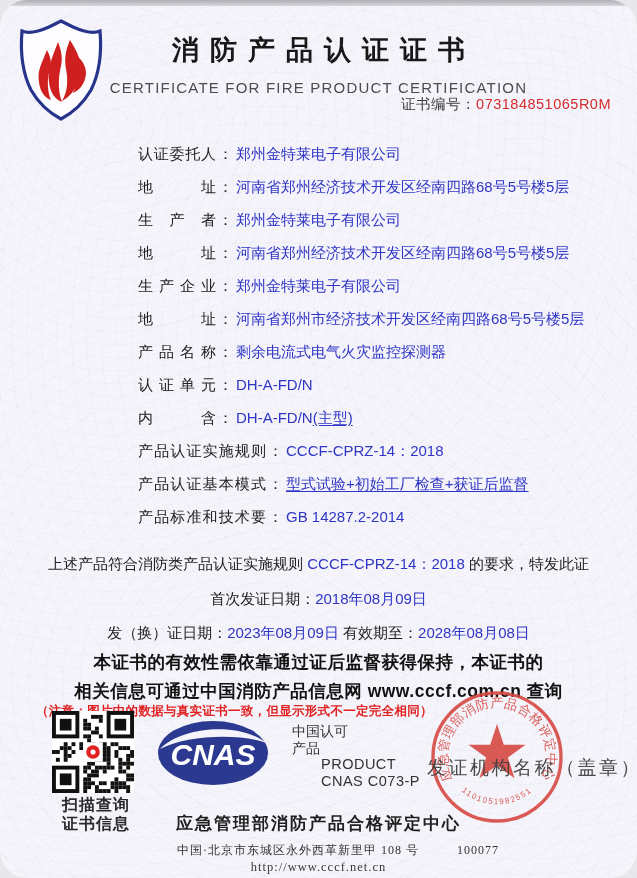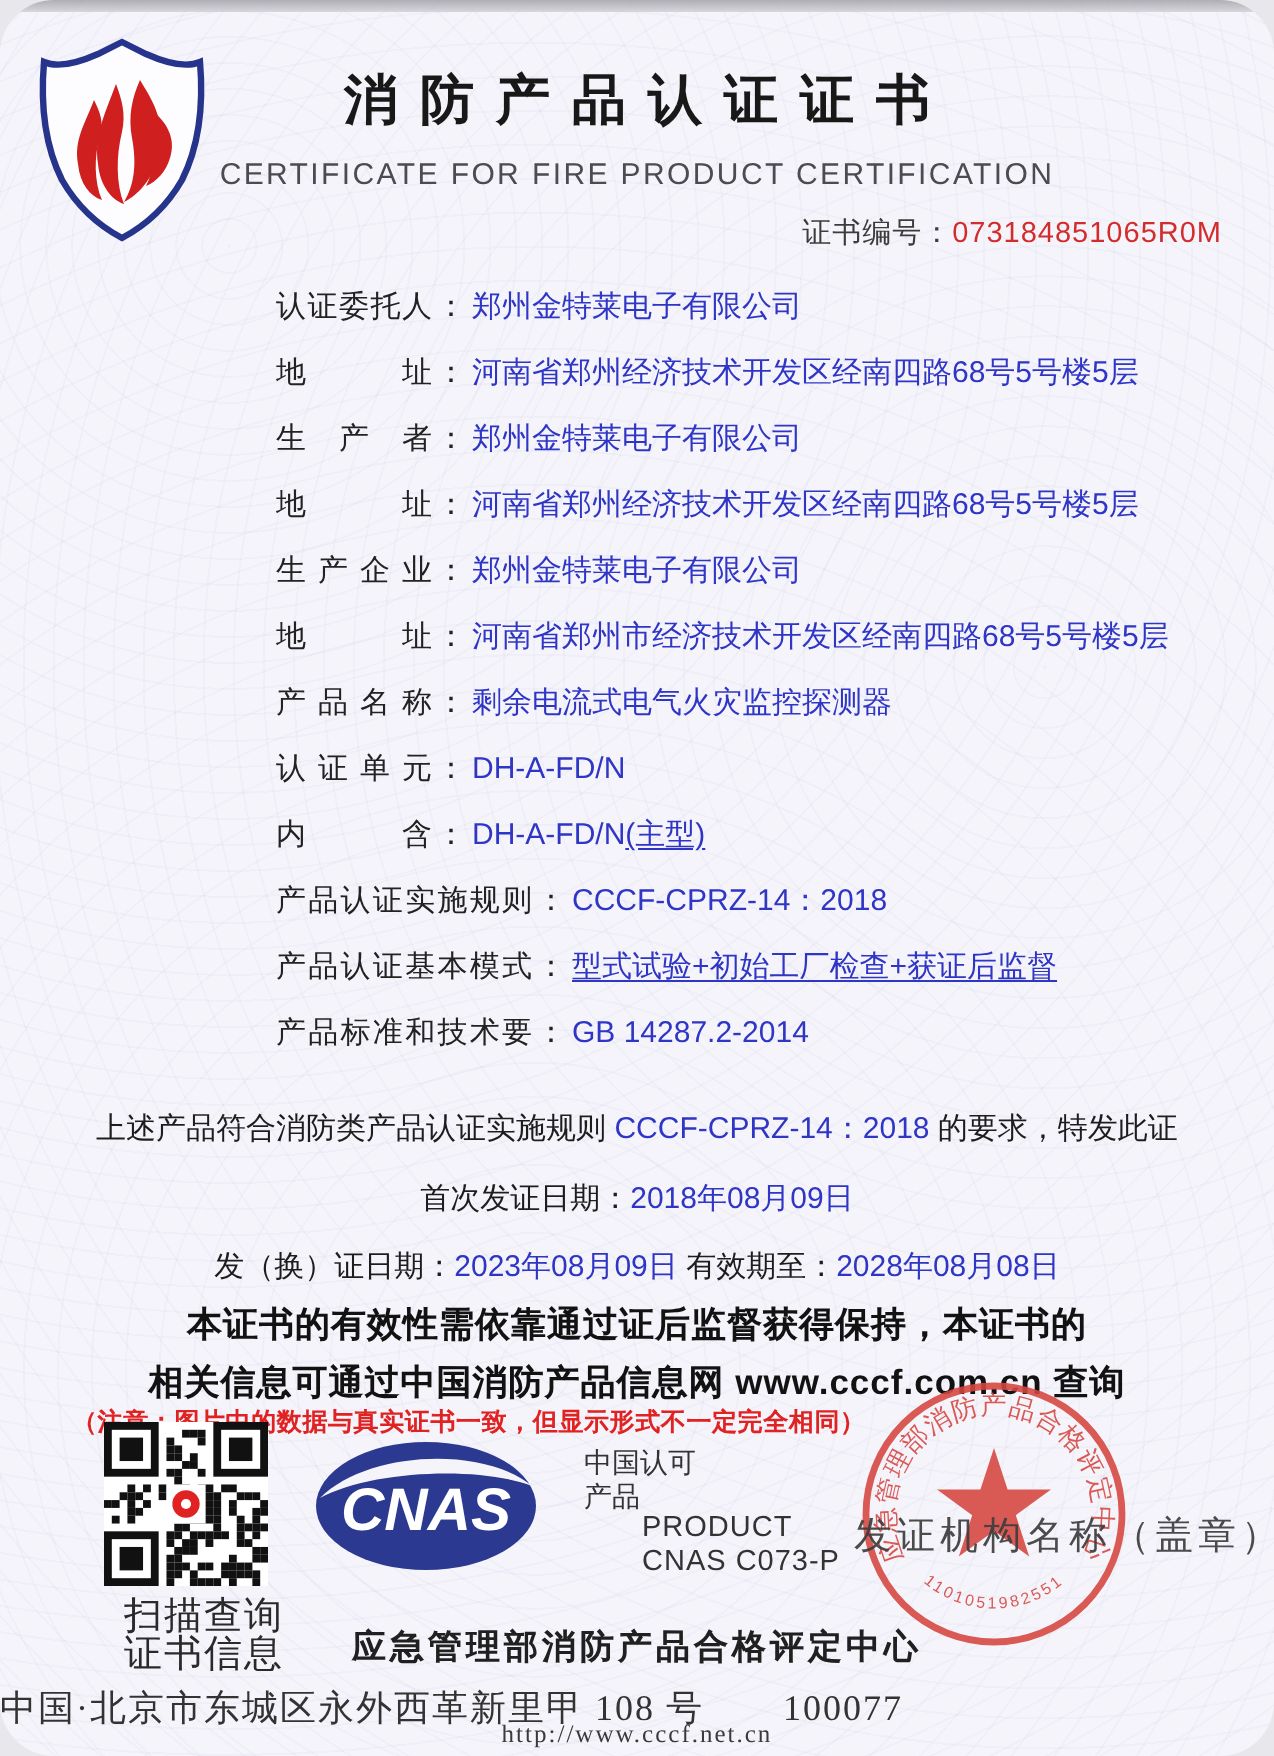--- a/index.html
+++ b/index.html
@@ -13,21 +13,21 @@
     font-family:"Liberation Sans","DejaVu Sans",sans-serif;
     color:#1c1c1c;
     border-radius:27px;
   }
   .scan-edge-top{position:absolute;top:0;left:0;right:0;height:6px;
     background:linear-gradient(#9d9da2,#cfcfd6);opacity:.8;}
   .logo{position:absolute;left:14px;top:16px;}
   .titles{position:absolute;top:32px;left:0;right:0;text-align:center;}
   .title-cn{font-size:27px;font-weight:bold;letter-spacing:11px;padding-left:11px;color:#181818;}
   .title-en{margin-top:11px;font-size:15px;color:#4c4c50;letter-spacing:1.2px;}
-  .certno{position:absolute;top:107px;right:26px;font-size:14.5px;letter-spacing:.5px;}
+  .certno{position:absolute;top:95px;right:26px;font-size:14.5px;letter-spacing:.5px;}
   .certno .lab{color:#3c3c3c;}
   .certno .num{color:#d22c2c;}
   .fields{position:absolute;top:143px;left:94px;right:18px;}
   .row{display:flex;align-items:flex-start;font-size:15px;line-height:21px;margin-bottom:12px;white-space:nowrap;}
   .lbl{display:inline-block;width:78px;text-align:justify;text-align-last:justify;color:#222;flex:none;margin-left:44px;}
   .row.wide .lbl{width:128px;}
   .colon{color:#222;margin:0 3px 0 2px;flex:none;}
   .val{color:#2f35c5;}
   .u{text-decoration:underline;text-underline-offset:2px;}
   .centerline{position:absolute;left:0;right:0;text-align:center;font-size:15px;white-space:nowrap;}
@@ -35,33 +35,33 @@
   .statement .code{color:#2f35c5;}
   .date1{top:590px;}
   .date2{top:624px;}
   .dlabel{color:#1d1d1d;}
   .dval{color:#2f35c5;}
   .notice{position:absolute;top:648px;left:0;right:0;text-align:center;
     font-size:17.5px;font-weight:bold;line-height:29px;color:#121212;letter-spacing:.5px;}
   .rednote{position:absolute;top:703px;left:36px;font-size:12.5px;font-weight:bold;
     color:#e02222;letter-spacing:.3px;}
   .qr{position:absolute;left:52px;top:711px;}
-  .qr-cap{position:absolute;left:52px;width:90px;text-align:left;font-size:19px;color:#2a2a2a;letter-spacing:1px;padding-left:10px;}
+  .qr-cap{position:absolute;left:52px;width:90px;text-align:left;font-size:16px;color:#2a2a2a;letter-spacing:1px;padding-left:10px;font-weight:bold;}
   .qr-cap1{top:795px;}
   .qr-cap2{top:814px;}
   .cnas-logo{position:absolute;left:156px;top:719px;}
   .cnas-text{position:absolute;left:292px;top:723px;font-size:14px;color:#333;line-height:16.5px;}
   .cnas-text .en{font-size:14.5px;letter-spacing:.5px;line-height:17px;margin-left:29px;}
   .seal{position:absolute;left:412px;top:680px;}
   .seal-overlay{position:absolute;left:427px;top:755px;font-family:"Liberation Serif","DejaVu Serif",serif;
     font-size:19px;color:#3d3d3d;letter-spacing:2.5px;white-space:nowrap;opacity:.92;}
   .org{position:absolute;top:812px;left:0;right:0;text-align:center;
     font-size:17px;font-weight:bold;letter-spacing:2px;color:#202020;}
-  .addr{position:absolute;top:842px;left:0;right:0;
-    font-family:"Liberation Serif","DejaVu Serif",serif;font-size:18px;color:#333;letter-spacing:1px;}
+  .addr{position:absolute;top:842px;left:0;right:0;text-align:center;
+    font-family:"Liberation Serif","DejaVu Serif",serif;font-size:12px;color:#333;letter-spacing:1px;padding-left:39px;}
   .addr .zip{margin-left:34px;}
   .url{position:absolute;top:860px;left:0;right:0;text-align:center;
     font-family:"Liberation Serif","DejaVu Serif",serif;font-size:12.5px;color:#3a3a3a;letter-spacing:1px;}
 </style>
 </head>
 <body>
 
 <div class="page">
   <div class="scan-edge-top"></div>
 

